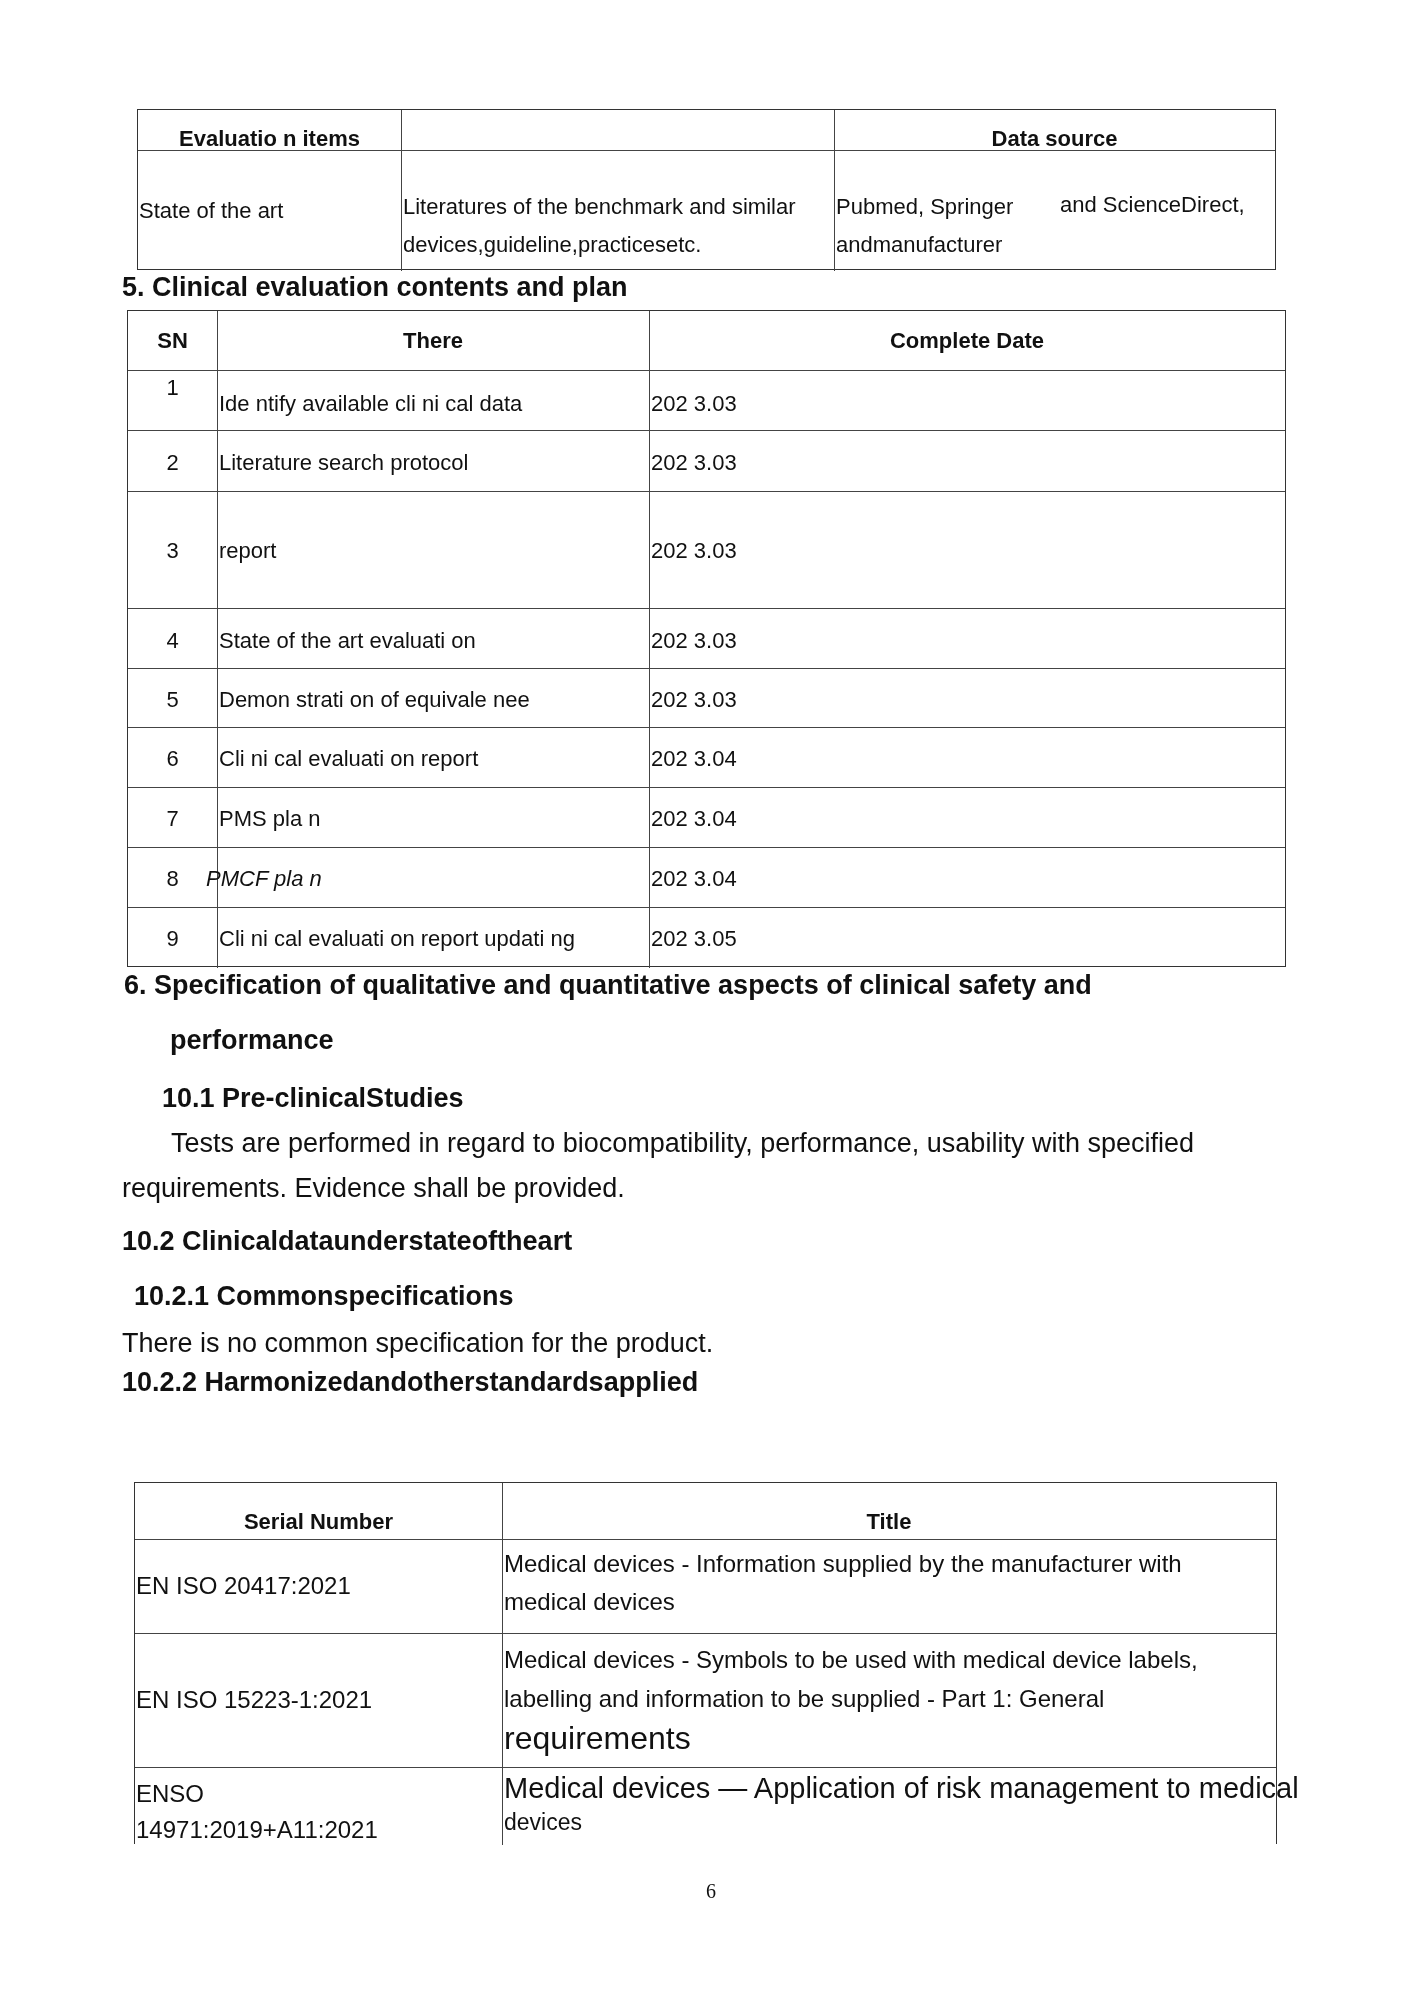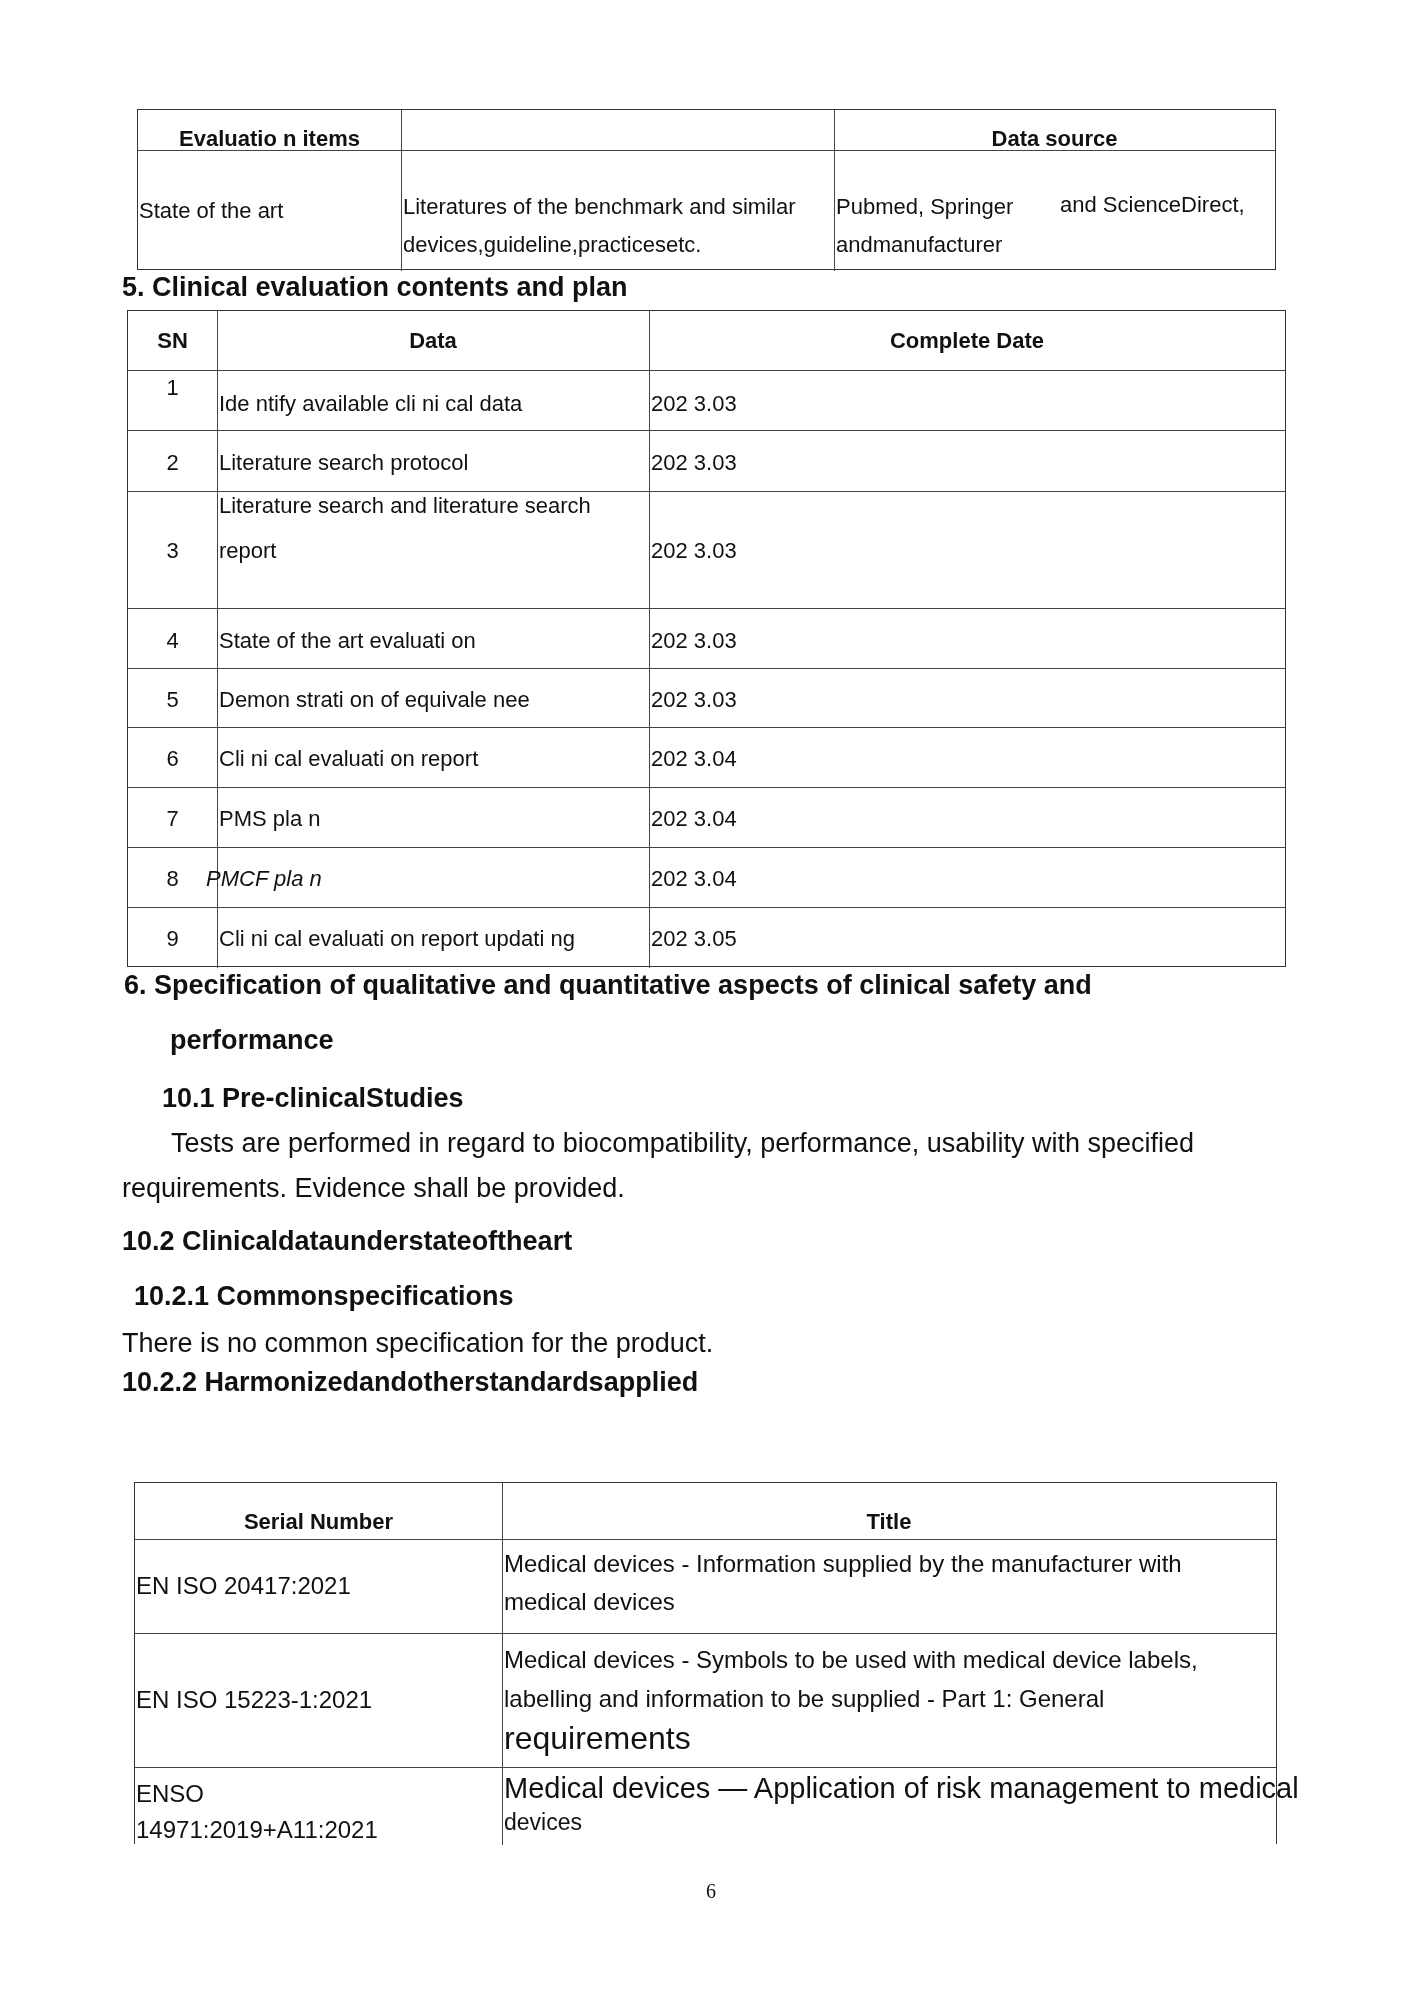--- a/index.html
+++ b/index.html
@@ -36,36 +36,35 @@
 </div>
 
 <div class="h" style="left:122px; top:272px; font-size:27px;">5. Clinical evaluation contents and plan</div>
 
 <div class="tbl" id="plan-table" style="left:127px; top:310px; width:1159px; height:657px;">
   <div class="vline" style="left:89px; height:657px;"></div>
   <div class="vline" style="left:521px; height:657px;"></div>
 
   <div class="hline" style="top:59px;"></div>
   <div class="cell hdr" style="left:0; width:89px; top:11px;">SN</div>
-  <div class="cell hdr" style="left:89px; width:432px; top:11px;">Data</div>
+  <div class="cell hdr" style="left:89px; width:432px; top:11px;">There</div>
   <div class="cell hdr" style="left:521px; width:636px; top:11px;">Complete Date</div>
 
   <div class="hline" style="top:119px;"></div>
   <div class="cell center" style="left:0; width:89px; top:58px;">1</div>
   <div class="cell" style="left:91px; top:74px;">Ide ntify available cli ni cal data</div>
   <div class="cell" style="left:523px; top:74px;">202 3.03</div>
 
   <div class="hline" style="top:180px;"></div>
   <div class="cell center" style="left:0; width:89px; top:133px;">2</div>
   <div class="cell" style="left:91px; top:133px;">Literature search protocol</div>
   <div class="cell" style="left:523px; top:133px;">202 3.03</div>
 
   <div class="hline" style="top:297px;"></div>
   <div class="cell center" style="left:0; width:89px; top:221px;">3</div>
-  <div class="cell" style="left:91px; top:176px;">Literature search and literature search</div>
   <div class="cell" style="left:91px; top:221px;">report</div>
   <div class="cell" style="left:523px; top:221px;">202 3.03</div>
 
   <div class="hline" style="top:357px;"></div>
   <div class="cell center" style="left:0; width:89px; top:311px;">4</div>
   <div class="cell" style="left:91px; top:311px;">State of the art evaluati on</div>
   <div class="cell" style="left:523px; top:311px;">202 3.03</div>
 
   <div class="hline" style="top:416px;"></div>
   <div class="cell center" style="left:0; width:89px; top:370px;">5</div>

